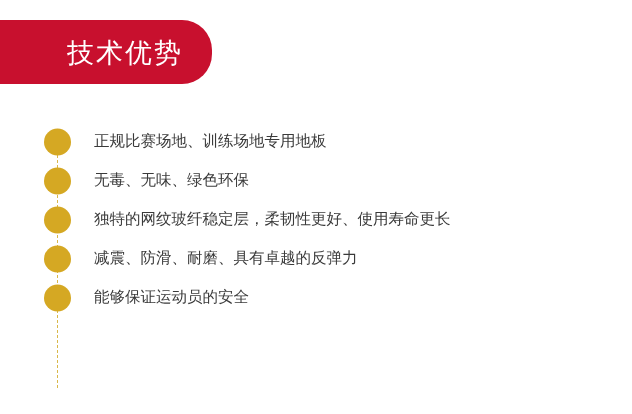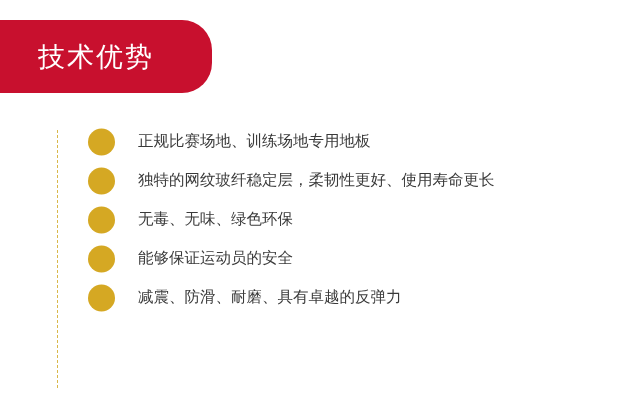--- a/index.html
+++ b/index.html
@@ -18,26 +18,27 @@
     width: 632px;
     height: 414px;
     box-sizing: border-box;
   }
   
   .banner {
     position: absolute;
     left: 0;
     top: 20px;
     width: 212px;
-    height: 73px;
+    height: 64px;
     background: #c8102e;
     border-top-right-radius: 30px;
     border-bottom-right-radius: 30px;
     display: flex;
     align-items: center;
+    justify-content: center;
   }
   .banner-title {
     color: #ffffff;
     font-size: 27px;
     letter-spacing: 2px;
     padding-left: 38px;
     font-weight: normal;
     line-height: 1;
   }
   
@@ -54,21 +55,20 @@
     position: absolute;
     left: 0;
     top: 122px;
     width: 632px;
   }
   .list-item {
     position: relative;
     height: 39px;
     display: flex;
     align-items: center;
-    margin-left: 44px;
   }
   .bullet {
     position: absolute;
     left: 44px;
     top: 50%;
     transform: translateY(-50%);
     width: 27px;
     height: 27px;
     border-radius: 50%;
     background: #d5a823;
@@ -94,33 +94,33 @@
 
   <div class="list">
 
     <div class="list-item">
       <span class="bullet"></span>
       <span class="item-text">正规比赛场地、训练场地专用地板</span>
     </div>
 
     <div class="list-item">
       <span class="bullet"></span>
+      <span class="item-text">无毒、无味、绿色环保</span>
+    </div>
+
+    <div class="list-item">
+      <span class="bullet"></span>
       <span class="item-text">独特的网纹玻纤稳定层，柔韧性更好、使用寿命更长</span>
     </div>
 
     <div class="list-item">
       <span class="bullet"></span>
-      <span class="item-text">无毒、无味、绿色环保</span>
+      <span class="item-text">减震、防滑、耐磨、具有卓越的反弹力</span>
     </div>
 
     <div class="list-item">
       <span class="bullet"></span>
       <span class="item-text">能够保证运动员的安全</span>
     </div>
 
-    <div class="list-item">
-      <span class="bullet"></span>
-      <span class="item-text">减震、防滑、耐磨、具有卓越的反弹力</span>
-    </div>
-
 
   </div>
 </div>
 
 </body></html>

